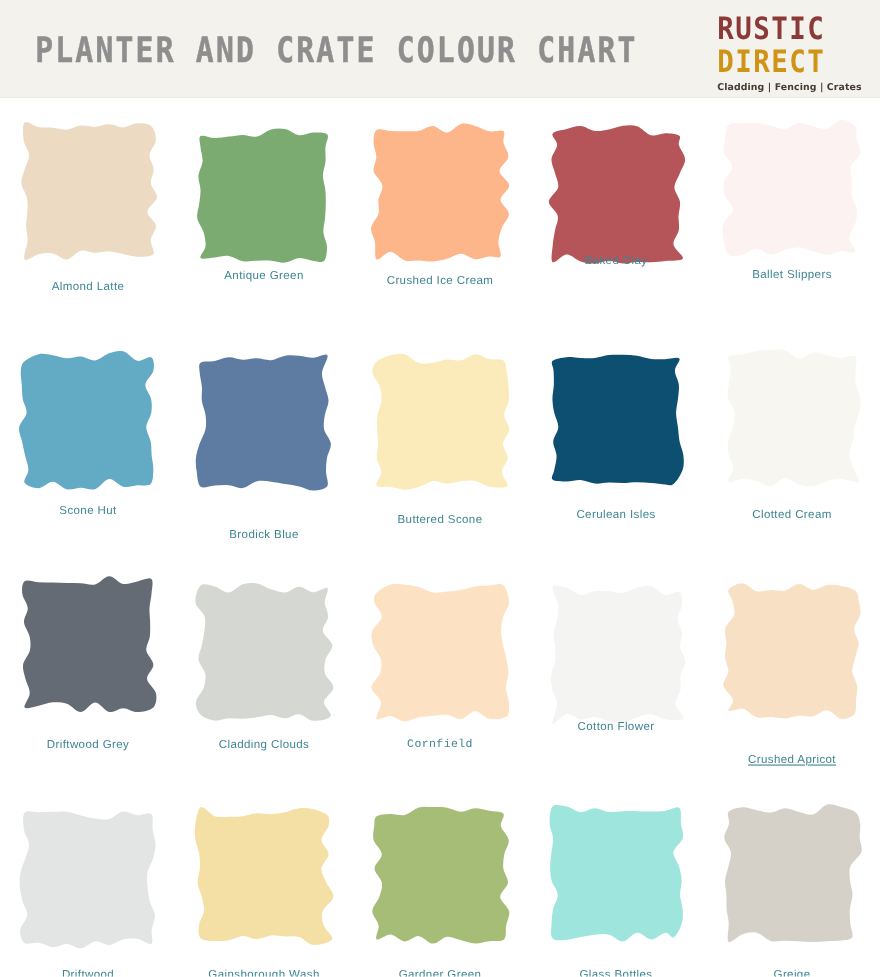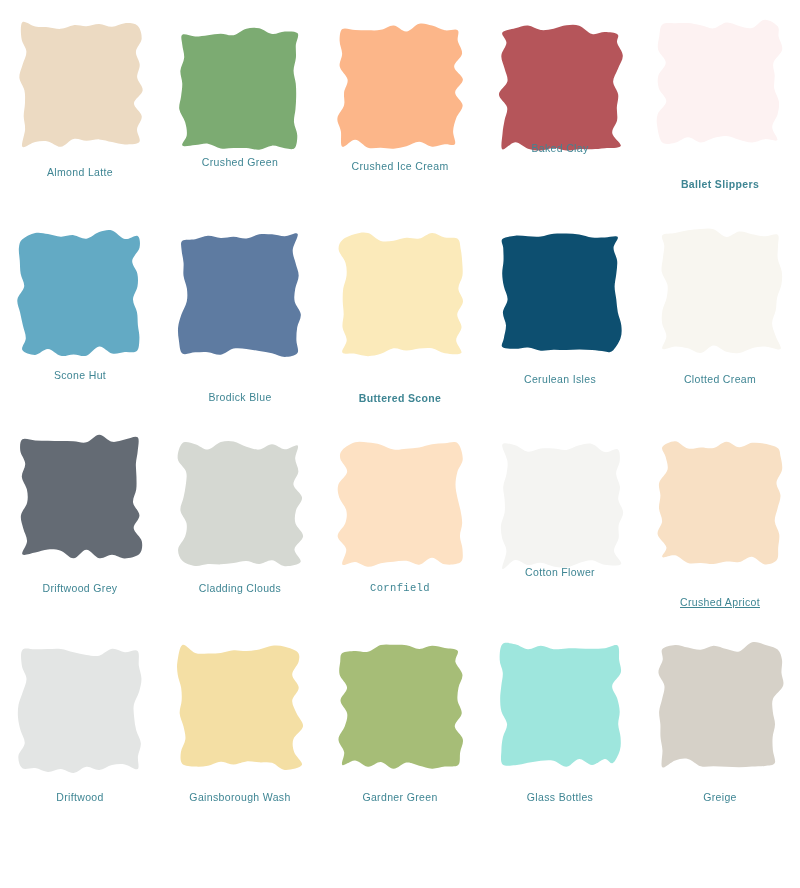--- a/index.html
+++ b/index.html
@@ -103,38 +103,46 @@
     letter-spacing: 0.35px;
     color: #3e8593;
     white-space: nowrap;
   }
 </style>
 </head>
 <body>
 
 <div id="page">
 
+  <div id="header">
+    <div id="chart-title">PLANTER AND CRATE COLOUR CHART</div>
+    <div id="logo">
+      <span class="logo-word" id="logo-rustic">RUSTIC</span>
+      <span class="logo-word" id="logo-direct">DIRECT</span>
+      <div id="logo-tagline">Cladding | Fencing | Crates</div>
+    </div>
+  </div>
 
   <div id="grid">
       <div class="swatch-row">
         <div class="swatch-cell">
           <div class="swatch-paint" style="top: 4px;">
             <svg viewBox="0 0 100 100" preserveAspectRatio="none">
               <path d="M6.00,3.23C7.73,1.68 12.52,5.85 15.78,6.47C19.04,7.08 22.30,6.64 25.56,6.93C28.81,7.23 32.07,8.48 35.33,8.23C38.59,7.98 41.85,5.79 45.11,5.45C48.37,5.11 51.63,6.34 54.89,6.19C58.15,6.03 61.41,4.43 64.67,4.52C67.93,4.60 71.19,6.78 74.44,6.68C77.70,6.58 80.96,4.03 84.22,3.90C87.48,3.76 91.86,3.88 94.00,5.86C96.14,7.84 97.30,12.50 97.08,15.78C96.86,19.06 92.93,22.30 92.69,25.56C92.44,28.81 95.44,32.07 95.60,35.33C95.76,38.59 93.28,41.85 93.65,45.11C94.02,48.37 98.24,51.63 97.83,54.89C97.41,58.15 91.28,61.41 91.17,64.67C91.05,67.93 96.73,71.19 97.13,74.44C97.52,77.70 93.84,80.96 93.53,84.22C93.23,87.48 96.84,92.08 95.29,94.00C93.74,95.92 87.70,95.75 84.22,95.74C80.75,95.73 77.70,94.58 74.44,93.95C71.19,93.32 67.93,92.11 64.67,91.96C61.41,91.81 58.15,93.10 54.89,93.05C51.63,92.99 48.37,90.86 45.11,91.62C41.85,92.37 38.59,97.26 35.33,97.59C32.07,97.91 28.81,94.15 25.56,93.56C22.30,92.96 19.04,93.36 15.78,94.02C12.52,94.69 7.28,99.19 6.00,97.56C4.72,95.93 7.93,88.07 8.09,84.22C8.26,80.37 7.03,77.70 7.02,74.44C7.00,71.19 7.90,67.93 7.99,64.67C8.09,61.41 8.30,58.15 7.59,54.89C6.87,51.63 3.94,48.37 3.70,45.11C3.46,41.85 5.25,38.59 6.15,35.33C7.05,32.07 9.22,28.81 9.10,25.56C8.97,22.30 5.89,19.50 5.37,15.78C4.86,12.06 4.27,4.78 6.00,3.23Z" fill="#ecdac2"></path>
             </svg>
           </div>
           <div class="swatch-label" style="top: 152px; color: rgb(62, 133, 147);">Almond Latte</div>
         </div>
         <div class="swatch-cell">
           <div class="swatch-paint" style="top: 10px;">
             <svg viewBox="0 0 100 100" preserveAspectRatio="none">
               <path d="M6.00,8.10C7.64,7.04 12.52,9.35 15.78,9.41C19.04,9.47 22.30,8.80 25.56,8.45C28.81,8.11 32.07,7.33 35.33,7.32C38.59,7.32 41.85,9.07 45.11,8.44C48.37,7.80 51.63,4.39 54.89,3.53C58.15,2.67 61.41,2.59 64.67,3.26C67.93,3.93 71.19,7.16 74.44,7.57C77.70,7.97 80.96,5.79 84.22,5.71C87.48,5.63 92.60,5.39 94.00,7.07C95.40,8.75 92.86,12.70 92.63,15.78C92.41,18.86 92.96,22.30 92.67,25.56C92.37,28.81 90.90,32.07 90.88,35.33C90.87,38.59 92.23,41.85 92.57,45.11C92.90,48.37 92.92,51.63 92.88,54.89C92.84,58.15 92.62,61.41 92.34,64.67C92.06,67.93 90.99,71.19 91.22,74.44C91.45,77.70 93.62,80.96 93.71,84.22C93.80,87.48 93.36,92.34 91.78,94.00C90.20,95.66 87.11,94.47 84.22,94.16C81.33,93.85 77.70,91.96 74.44,92.15C71.19,92.33 67.93,94.97 64.67,95.26C61.41,95.56 58.15,94.14 54.89,93.93C51.63,93.72 48.37,93.96 45.11,94.01C41.85,94.06 38.59,94.80 35.33,94.24C32.07,93.68 28.81,91.06 25.56,90.63C22.30,90.21 19.04,91.45 15.78,91.69C12.52,91.92 7.07,93.28 6.00,92.03C4.93,90.79 9.01,87.15 9.37,84.22C9.72,81.29 9.09,77.70 8.14,74.44C7.19,71.19 4.20,67.93 3.67,64.67C3.15,61.41 4.63,58.15 5.01,54.89C5.38,51.63 6.02,48.37 5.93,45.11C5.85,41.85 4.25,38.59 4.49,35.33C4.73,32.07 7.14,28.81 7.38,25.56C7.62,22.30 6.16,18.69 5.93,15.78C5.70,12.87 4.36,9.16 6.00,8.10Z" fill="#7cab72"></path>
             </svg>
           </div>
-          <div class="swatch-label" style="top: 142px; color: rgb(62, 133, 147);">Crushed Green</div>
+          <div class="swatch-label" style="top: 142px; color: rgb(62, 133, 147);">Antique Green</div>
         </div>
         <div class="swatch-cell">
           <div class="swatch-paint" style="top: 6px;">
             <svg viewBox="0 0 100 100" preserveAspectRatio="none">
               <path d="M6.00,6.91C7.98,5.55 12.52,7.45 15.78,7.60C19.04,7.75 22.30,7.85 25.56,7.83C28.81,7.81 32.07,8.10 35.33,7.48C38.59,6.87 41.85,3.95 45.11,4.15C48.37,4.36 51.63,8.92 54.89,8.69C58.15,8.47 61.41,3.53 64.67,2.78C67.93,2.03 71.19,3.36 74.44,4.21C77.70,5.05 80.96,7.24 84.22,7.83C87.48,8.42 92.35,6.41 94.00,7.73C95.65,9.05 93.54,12.81 94.10,15.78C94.66,18.75 97.84,22.30 97.38,25.56C96.92,28.81 91.21,32.07 91.32,35.33C91.43,38.59 97.90,41.85 98.03,45.11C98.15,48.37 92.11,51.63 92.07,54.89C92.04,58.15 97.69,61.41 97.82,64.67C97.96,67.93 94.09,71.19 92.88,74.44C91.67,77.70 90.69,80.96 90.54,84.22C90.39,87.48 93.02,92.34 91.96,94.00C90.91,95.66 87.14,93.84 84.22,94.16C81.30,94.48 77.70,96.25 74.44,95.93C71.19,95.60 67.93,92.27 64.67,92.23C61.41,92.19 58.15,94.81 54.89,95.69C51.63,96.57 48.37,97.32 45.11,97.50C41.85,97.68 38.59,96.90 35.33,96.78C32.07,96.65 28.81,97.76 25.56,96.77C22.30,95.77 19.04,90.91 15.78,90.79C12.52,90.67 7.82,97.16 6.00,96.07C4.18,94.97 5.48,87.83 4.85,84.22C4.22,80.62 1.79,77.70 2.21,74.44C2.62,71.19 6.48,67.93 7.32,64.67C8.17,61.41 6.85,58.15 7.30,54.89C7.74,51.63 10.54,48.37 9.99,45.11C9.45,41.85 4.73,38.59 4.04,35.33C3.34,32.07 5.85,28.81 5.83,25.56C5.80,22.30 3.88,18.89 3.91,15.78C3.94,12.67 4.02,8.27 6.00,6.91Z" fill="#fcb689"></path>
             </svg>
           </div>
           <div class="swatch-label" style="top: 146px; color: rgb(62, 133, 147);">Crushed Ice Cream</div>
         </div>
         <div class="swatch-cell">
@@ -144,21 +152,21 @@
             </svg>
           </div>
           <div class="swatch-label" style="top: 128px; color: rgb(62, 133, 147);">Baked Clay</div>
         </div>
         <div class="swatch-cell">
           <div class="swatch-paint" style="top: 2px;">
             <svg viewBox="0 0 100 100" preserveAspectRatio="none">
               <path d="M6.00,6.44C8.03,4.72 12.52,5.67 15.78,5.49C19.04,5.31 22.30,5.10 25.56,5.36C28.81,5.62 32.07,6.38 35.33,7.04C38.59,7.71 41.85,9.69 45.11,9.34C48.37,9.00 51.63,5.28 54.89,4.97C58.15,4.67 61.41,6.81 64.67,7.50C67.93,8.18 71.19,9.88 74.44,9.09C77.70,8.30 80.96,2.98 84.22,2.76C87.48,2.53 92.24,5.56 94.00,7.73C95.76,9.90 94.19,12.81 94.77,15.78C95.35,18.75 98.12,22.30 97.46,25.56C96.81,28.81 91.76,32.07 90.82,35.33C89.87,38.59 91.68,41.85 91.78,45.11C91.87,48.37 90.88,51.63 91.41,54.89C91.93,58.15 94.50,61.41 94.93,64.67C95.35,67.93 94.82,71.19 93.98,74.44C93.13,77.70 89.90,80.96 89.86,84.22C89.82,87.48 94.67,92.49 93.73,94.00C92.79,95.51 87.44,92.98 84.22,93.29C81.01,93.61 77.70,95.81 74.44,95.89C71.19,95.96 67.93,94.56 64.67,93.73C61.41,92.90 58.15,91.13 54.89,90.91C51.63,90.68 48.37,91.58 45.11,92.38C41.85,93.19 38.59,95.84 35.33,95.75C32.07,95.66 28.81,91.81 25.56,91.84C22.30,91.87 19.04,95.26 15.78,95.94C12.52,96.61 8.27,97.83 6.00,95.88C3.73,93.93 2.75,87.79 2.16,84.22C1.56,80.65 1.29,77.70 2.44,74.44C3.59,71.19 8.90,67.93 9.05,64.67C9.20,61.41 4.35,58.15 3.34,54.89C2.32,51.63 2.07,48.37 2.95,45.11C3.82,41.85 8.61,38.59 8.59,35.33C8.56,32.07 3.63,28.81 2.80,25.56C1.96,22.30 3.05,18.96 3.59,15.78C4.12,12.59 3.97,8.15 6.00,6.44Z" fill="#fdf2f2"></path>
             </svg>
           </div>
-          <div class="swatch-label" style="top: 164px; color: rgb(62, 133, 147); font-weight: bold;">Ballet Slippers</div>
+          <div class="swatch-label" style="top: 141px; color: rgb(62, 133, 147);">Ballet Slippers</div>
         </div>
       </div>
       <div class="swatch-row">
         <div class="swatch-cell">
           <div class="swatch-paint" style="top: 8px;">
             <svg viewBox="0 0 100 100" preserveAspectRatio="none">
               <path d="M6.00,9.37C8.07,7.50 12.52,5.20 15.78,4.51C19.04,3.83 22.30,4.79 25.56,5.26C28.81,5.73 32.07,7.20 35.33,7.35C38.59,7.50 41.85,5.93 45.11,6.18C48.37,6.43 51.63,9.22 54.89,8.83C58.15,8.44 61.41,4.86 64.67,3.82C67.93,2.78 71.19,1.71 74.44,2.59C77.70,3.47 80.96,8.41 84.22,9.10C87.48,9.79 92.13,5.63 94.00,6.74C95.87,7.85 96.12,12.64 95.43,15.78C94.74,18.91 90.12,22.30 89.85,25.56C89.57,28.81 93.12,32.07 93.79,35.33C94.46,38.59 94.41,41.85 93.86,45.11C93.30,48.37 90.51,51.63 90.45,54.89C90.39,58.15 92.88,61.41 93.51,64.67C94.13,67.93 93.90,71.19 94.20,74.44C94.51,77.70 95.48,80.96 95.35,84.22C95.22,87.48 95.25,92.24 93.40,94.00C91.54,95.76 87.38,94.47 84.22,94.77C81.06,95.07 77.70,96.49 74.44,95.78C71.19,95.08 67.93,90.25 64.67,90.54C61.41,90.83 58.15,96.53 54.89,97.53C51.63,98.52 48.37,96.49 45.11,96.51C41.85,96.53 38.59,98.31 35.33,97.63C32.07,96.95 28.81,92.58 25.56,92.46C22.30,92.33 19.04,96.77 15.78,96.88C12.52,96.99 7.19,95.22 6.00,93.12C4.81,91.01 8.56,87.33 8.63,84.22C8.69,81.11 7.11,77.70 6.38,74.44C5.64,71.19 4.91,67.93 4.22,64.67C3.53,61.41 1.70,58.15 2.22,54.89C2.75,51.63 6.96,48.37 7.37,45.11C7.79,41.85 5.26,38.59 4.70,35.33C4.15,32.07 4.25,28.81 4.03,25.56C3.80,22.30 3.04,18.47 3.37,15.78C3.70,13.08 3.93,11.25 6.00,9.37Z" fill="#63aac4"></path>
             </svg>
           </div>
           <div class="swatch-label" style="top: 150px; color: rgb(62, 133, 147);">Scone Hut</div>
@@ -170,21 +178,21 @@
             </svg>
           </div>
           <div class="swatch-label" style="top: 172px; color: rgb(62, 133, 147);">Brodick Blue</div>
         </div>
         <div class="swatch-cell">
           <div class="swatch-paint" style="top: 10px;">
             <svg viewBox="0 0 100 100" preserveAspectRatio="none">
               <path d="M6.00,8.26C8.10,6.26 12.52,4.63 15.78,3.77C19.04,2.91 22.30,2.21 25.56,3.09C28.81,3.98 32.07,8.13 35.33,9.09C38.59,10.05 41.85,9.24 45.11,8.84C48.37,8.44 51.63,6.97 54.89,6.71C58.15,6.45 61.41,7.88 64.67,7.26C67.93,6.64 71.19,3.14 74.44,2.99C77.70,2.84 80.96,5.64 84.22,6.37C87.48,7.10 91.96,5.80 94.00,7.37C96.04,8.94 95.84,12.75 96.43,15.78C97.02,18.81 97.33,22.30 97.53,25.56C97.73,28.81 98.15,32.07 97.65,35.33C97.15,38.59 94.46,41.85 94.54,45.11C94.61,48.37 98.23,51.63 98.09,54.89C97.95,58.15 93.90,61.41 93.71,64.67C93.52,67.93 97.10,71.19 96.96,74.44C96.82,77.70 92.92,80.96 92.88,84.22C92.84,87.48 98.16,92.35 96.72,94.00C95.28,95.65 87.93,94.76 84.22,94.15C80.51,93.54 77.70,90.93 74.44,90.34C71.19,89.74 67.93,90.29 64.67,90.59C61.41,90.89 58.15,92.15 54.89,92.12C51.63,92.08 48.37,89.99 45.11,90.39C41.85,90.80 38.59,93.59 35.33,94.57C32.07,95.56 28.81,96.32 25.56,96.31C22.30,96.30 19.04,94.97 15.78,94.51C12.52,94.05 7.08,95.26 6.00,93.55C4.92,91.83 9.28,87.41 9.30,84.22C9.33,81.04 6.52,77.70 6.14,74.44C5.75,71.19 6.97,67.93 7.00,64.67C7.02,61.41 6.35,58.15 6.29,54.89C6.24,51.63 6.19,48.37 6.67,45.11C7.16,41.85 8.91,38.59 9.19,35.33C9.48,32.07 9.38,28.81 8.38,25.56C7.37,22.30 3.59,18.66 3.19,15.78C2.79,12.89 3.90,10.26 6.00,8.26Z" fill="#fbeaba"></path>
             </svg>
           </div>
-          <div class="swatch-label" style="top: 173px; color: rgb(62, 133, 147); font-weight: bold;">Buttered Scone</div>
+          <div class="swatch-label" style="top: 158px; color: rgb(62, 133, 147);">Buttered Scone</div>
         </div>
         <div class="swatch-cell">
           <div class="swatch-paint" style="top: 8px;">
             <svg viewBox="0 0 100 100" preserveAspectRatio="none">
               <path d="M6.00,9.14C7.52,7.61 12.52,6.92 15.78,6.58C19.04,6.24 22.30,6.99 25.56,7.09C28.81,7.18 32.07,7.49 35.33,7.16C38.59,6.84 41.85,5.50 45.11,5.13C48.37,4.76 51.63,4.86 54.89,4.94C58.15,5.03 61.41,5.14 64.67,5.63C67.93,6.12 71.19,7.49 74.44,7.88C77.70,8.27 80.96,8.02 84.22,7.96C87.48,7.90 92.89,6.21 94.00,7.52C95.11,8.82 90.93,12.77 90.87,15.78C90.81,18.78 93.27,22.30 93.62,25.56C93.97,28.81 93.30,32.07 92.98,35.33C92.65,38.59 91.68,41.85 91.69,45.11C91.69,48.37 92.58,51.63 92.98,54.89C93.39,58.15 93.50,61.41 94.13,64.67C94.77,67.93 96.46,71.19 96.80,74.44C97.15,77.70 97.35,80.96 96.20,84.22C95.05,87.48 91.90,92.33 89.91,94.00C87.91,95.67 86.80,94.37 84.22,94.24C81.65,94.11 77.70,93.48 74.44,93.22C71.19,92.97 67.93,92.71 64.67,92.72C61.41,92.72 58.15,93.22 54.89,93.26C51.63,93.30 48.37,92.87 45.11,92.94C41.85,93.00 38.59,93.94 35.33,93.66C32.07,93.37 28.81,91.44 25.56,91.22C22.30,90.99 19.04,92.34 15.78,92.29C12.52,92.24 7.44,92.25 6.00,90.91C4.56,89.56 6.68,86.97 7.14,84.22C7.60,81.48 8.88,77.70 8.76,74.44C8.64,71.19 6.23,67.93 6.43,64.67C6.63,61.41 9.85,58.15 9.98,54.89C10.10,51.63 7.86,48.37 7.18,45.11C6.50,41.85 5.93,38.59 5.88,35.33C5.83,32.07 6.74,28.81 6.87,25.56C6.99,22.30 6.79,18.51 6.65,15.78C6.50,13.04 4.48,10.67 6.00,9.14Z" fill="#0d4f70"></path>
             </svg>
           </div>
           <div class="swatch-label" style="top: 154px; color: rgb(62, 133, 147);">Cerulean Isles</div>
         </div>
         <div class="swatch-cell">

